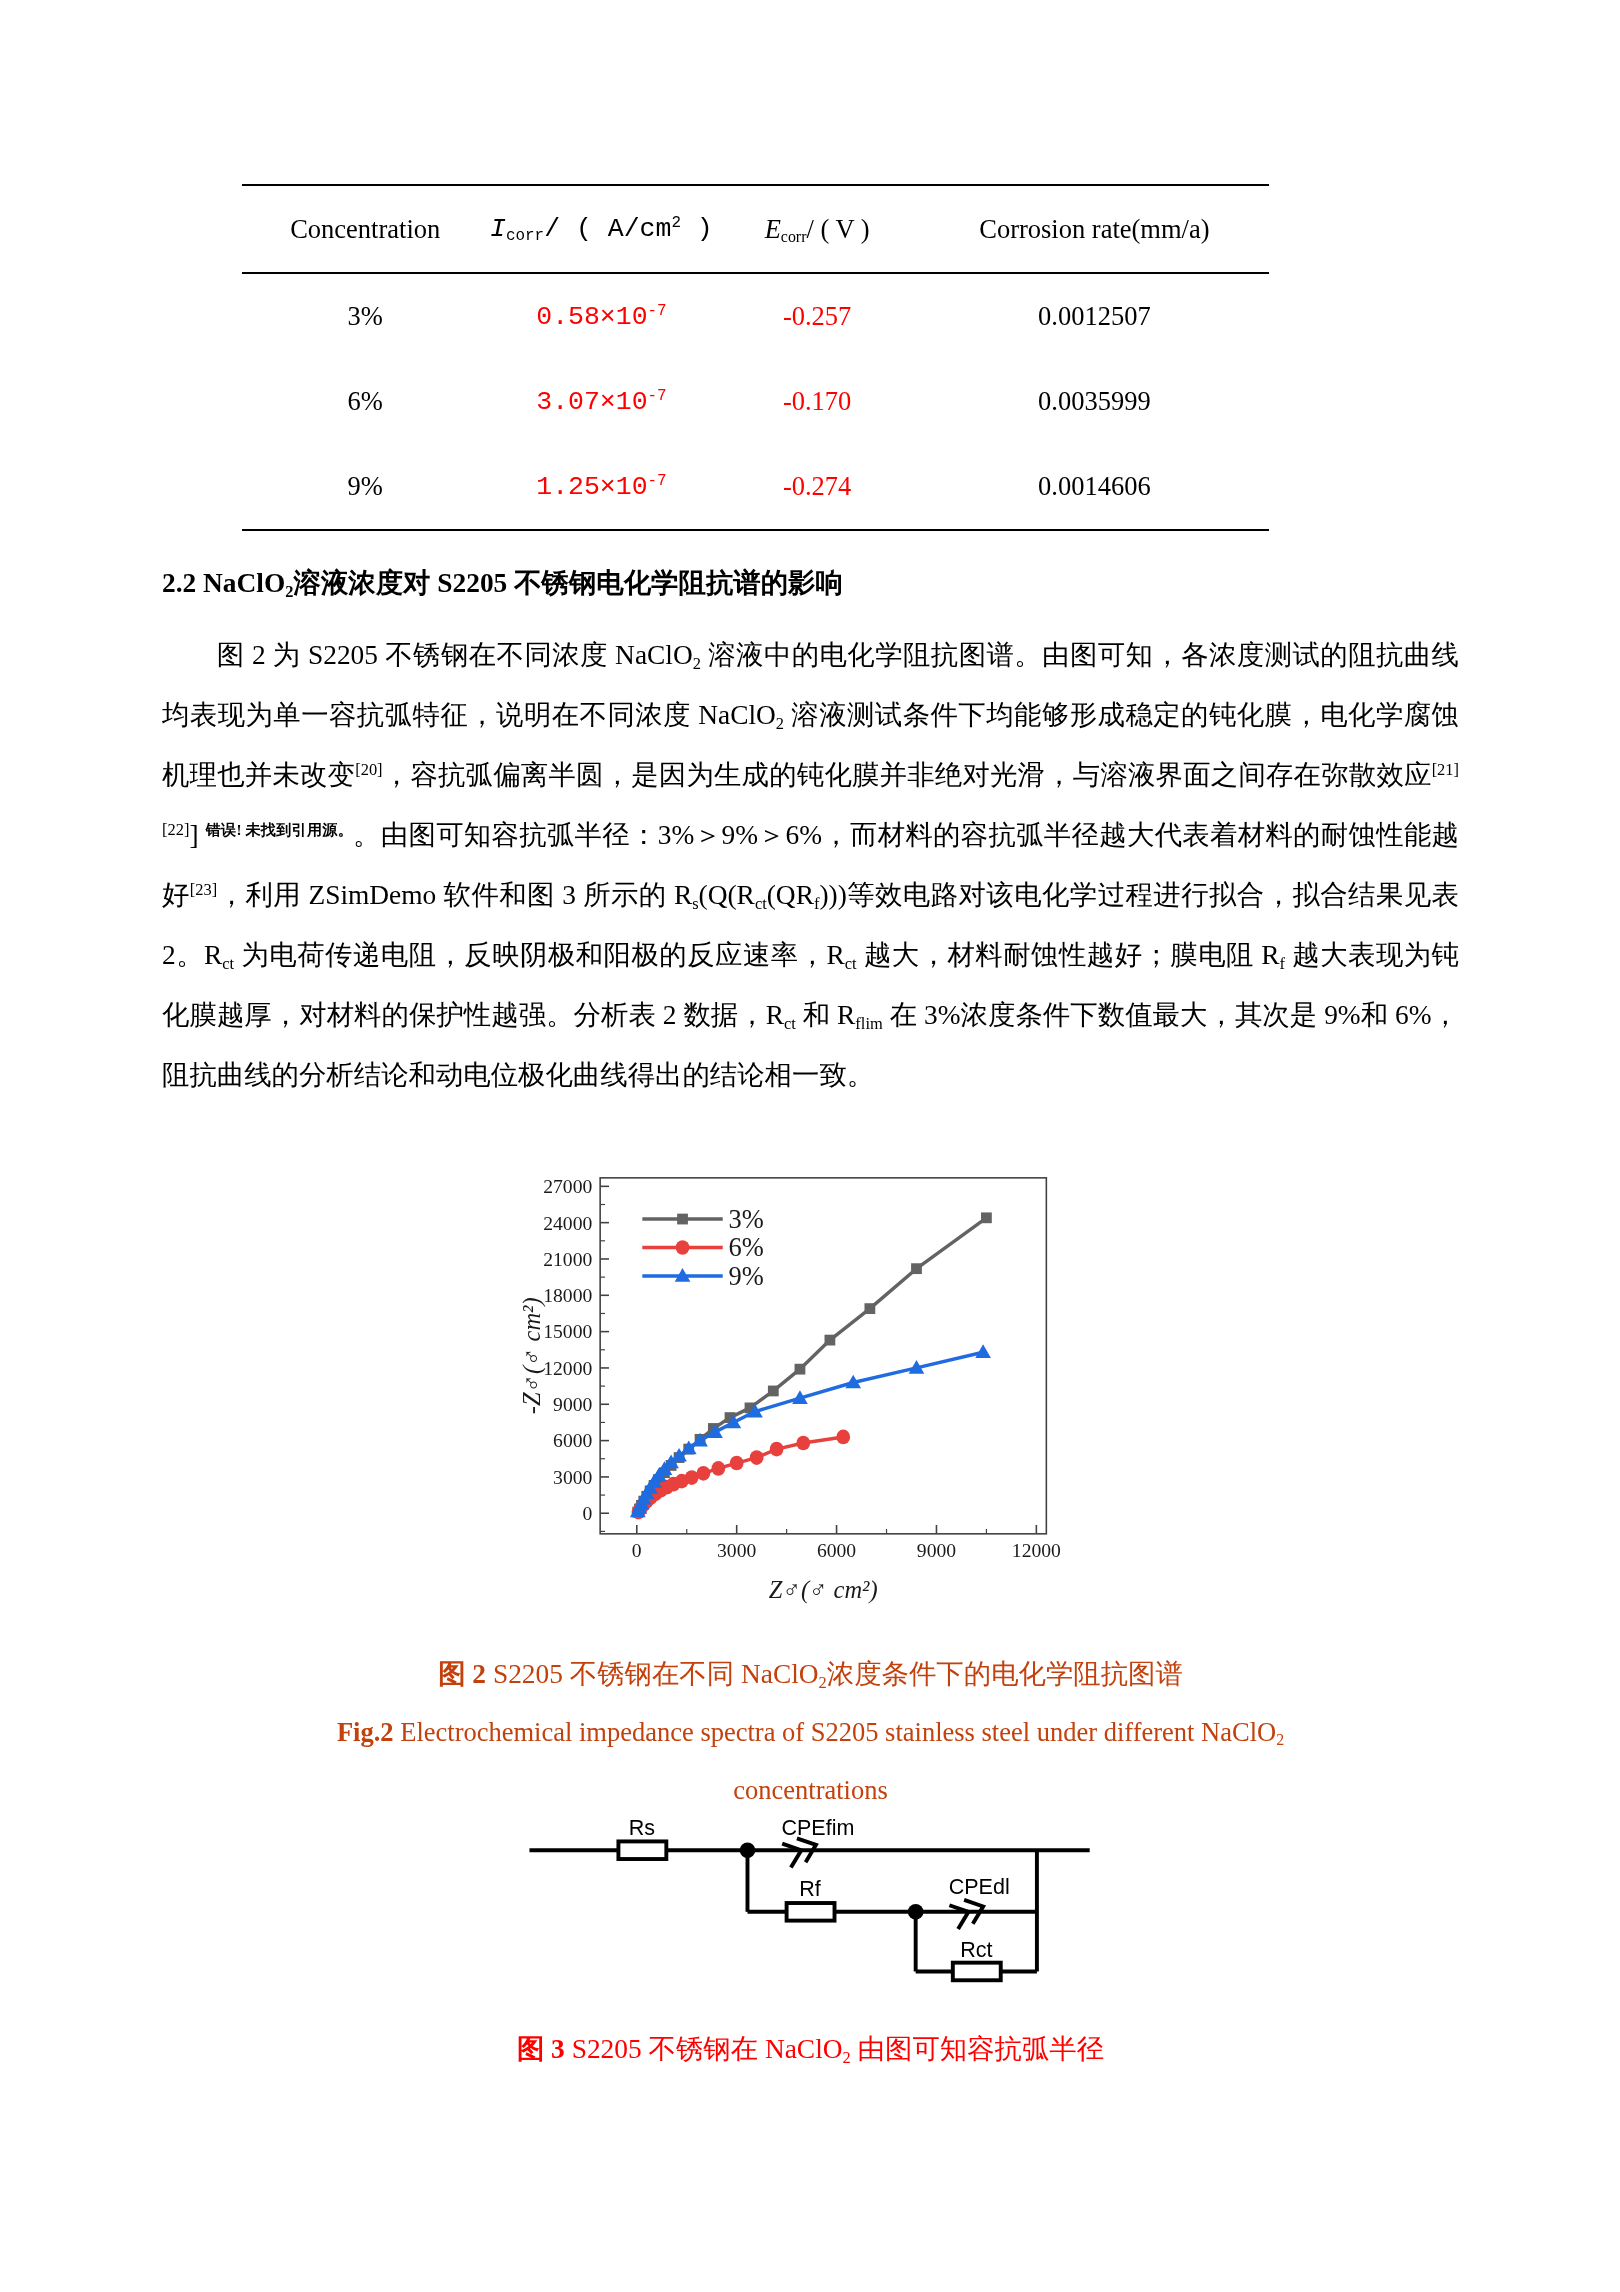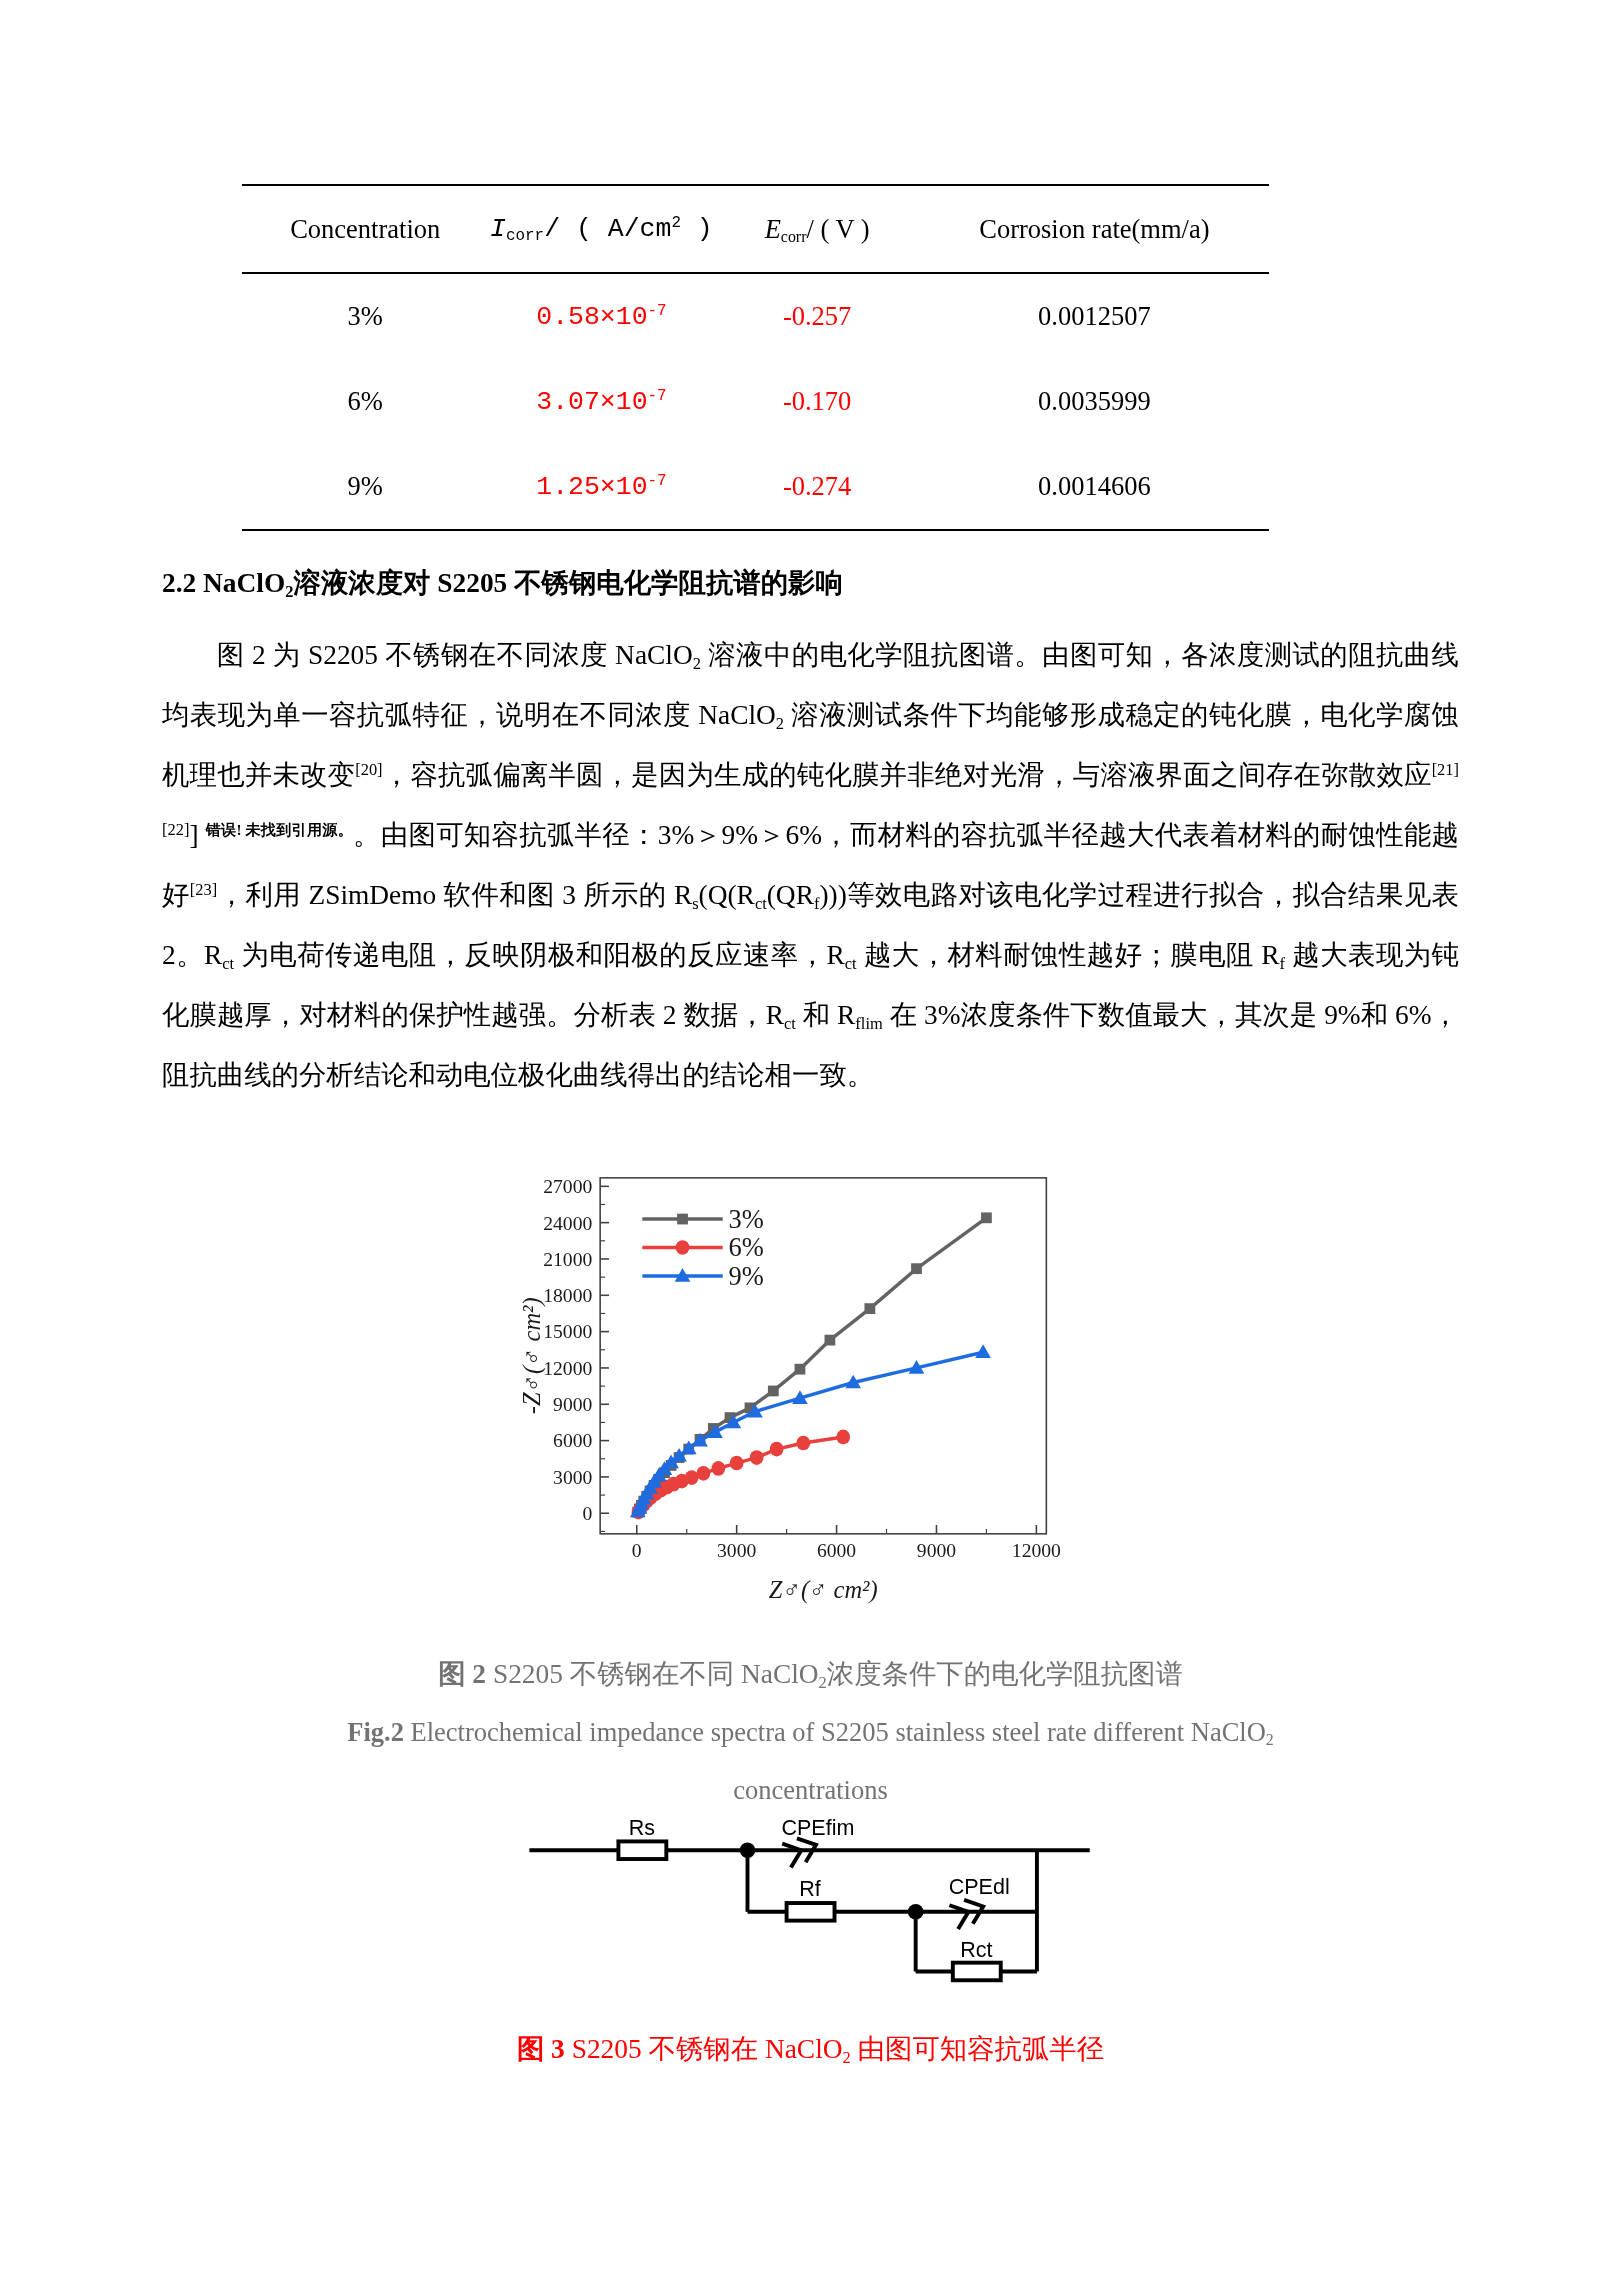--- a/index.html
+++ b/index.html
@@ -22,21 +22,21 @@
   .t-c4{width:34%;text-align:center;}
   .red{color:#ff0000;}
   
   .heading{position:absolute;left:162px;top:565px;width:1297px;
            font-size:27.4px;font-weight:bold;}
   .para{position:absolute;left:162px;top:627px;width:1297px;
         font-size:27.4px;line-height:56px;text-align:justify;text-indent:2em;}
   
   .chart-wrap{position:absolute;left:456px;top:1168px;width:608px;height:461px;}
   .cap2{position:absolute;left:162px;top:1647px;width:1297px;text-align:center;
-        color:#737373;font-size:27.4px;line-height:54px;}
+        color:#c2410c;font-size:27.4px;line-height:54px;}
   .cap2 .en{font-size:26.5px;}
   .circuit-wrap{position:absolute;left:529px;top:1816px;width:568px;height:176px;}
   .cap3{position:absolute;left:162px;top:2031px;width:1297px;text-align:center;
         color:#ff0000;font-size:27.4px;}
 </style>
 </head>
 <body>
 
 <div class="page">
 
@@ -192,21 +192,21 @@
         <ellipse cx="231" cy="81" rx="7" ry="7.5" fill="#e8403d"></ellipse>
         <text x="278" y="90" font-size="27" fill="#1a1a1a" font-family="Liberation Serif, DejaVu Serif, serif">6%</text>
         <line x1="190" y1="110" x2="272" y2="110" stroke="#1f6be0" stroke-width="3.5"></line>
         <path d="M 231 102 L 239 116 L 223 116 Z" fill="#1f6be0"></path>
         <text x="278" y="119" font-size="27" fill="#1a1a1a" font-family="Liberation Serif, DejaVu Serif, serif">9%</text>
       </svg>
   </div>
 
   <div class="cap2">
     <div><span class="b">图 2 </span><span>S2205 不锈钢在不同 NaClO</span><span class="sub">2</span><span>浓度条件下的电化学阻抗图谱</span></div>
-    <div class="en"><span class="b">Fig.2 </span><span>Electrochemical impedance spectra of S2205 stainless steel rate different NaClO</span><span class="sub">2</span></div>
+    <div class="en"><span class="b">Fig.2 </span><span>Electrochemical impedance spectra of S2205 stainless steel under different NaClO</span><span class="sub">2</span></div>
     <div class="en"><span>concentrations</span></div>
   </div>
 
   <div class="circuit-wrap">
     <svg width="568" height="176" viewBox="0 0 580 180">
       <g stroke="#000" stroke-width="4" fill="none" stroke-linejoin="miter">
 
         <line x1="0" y1="35" x2="573" y2="35"></line>
 
         <rect x="91" y="26" width="49" height="18" fill="#fff"></rect>

